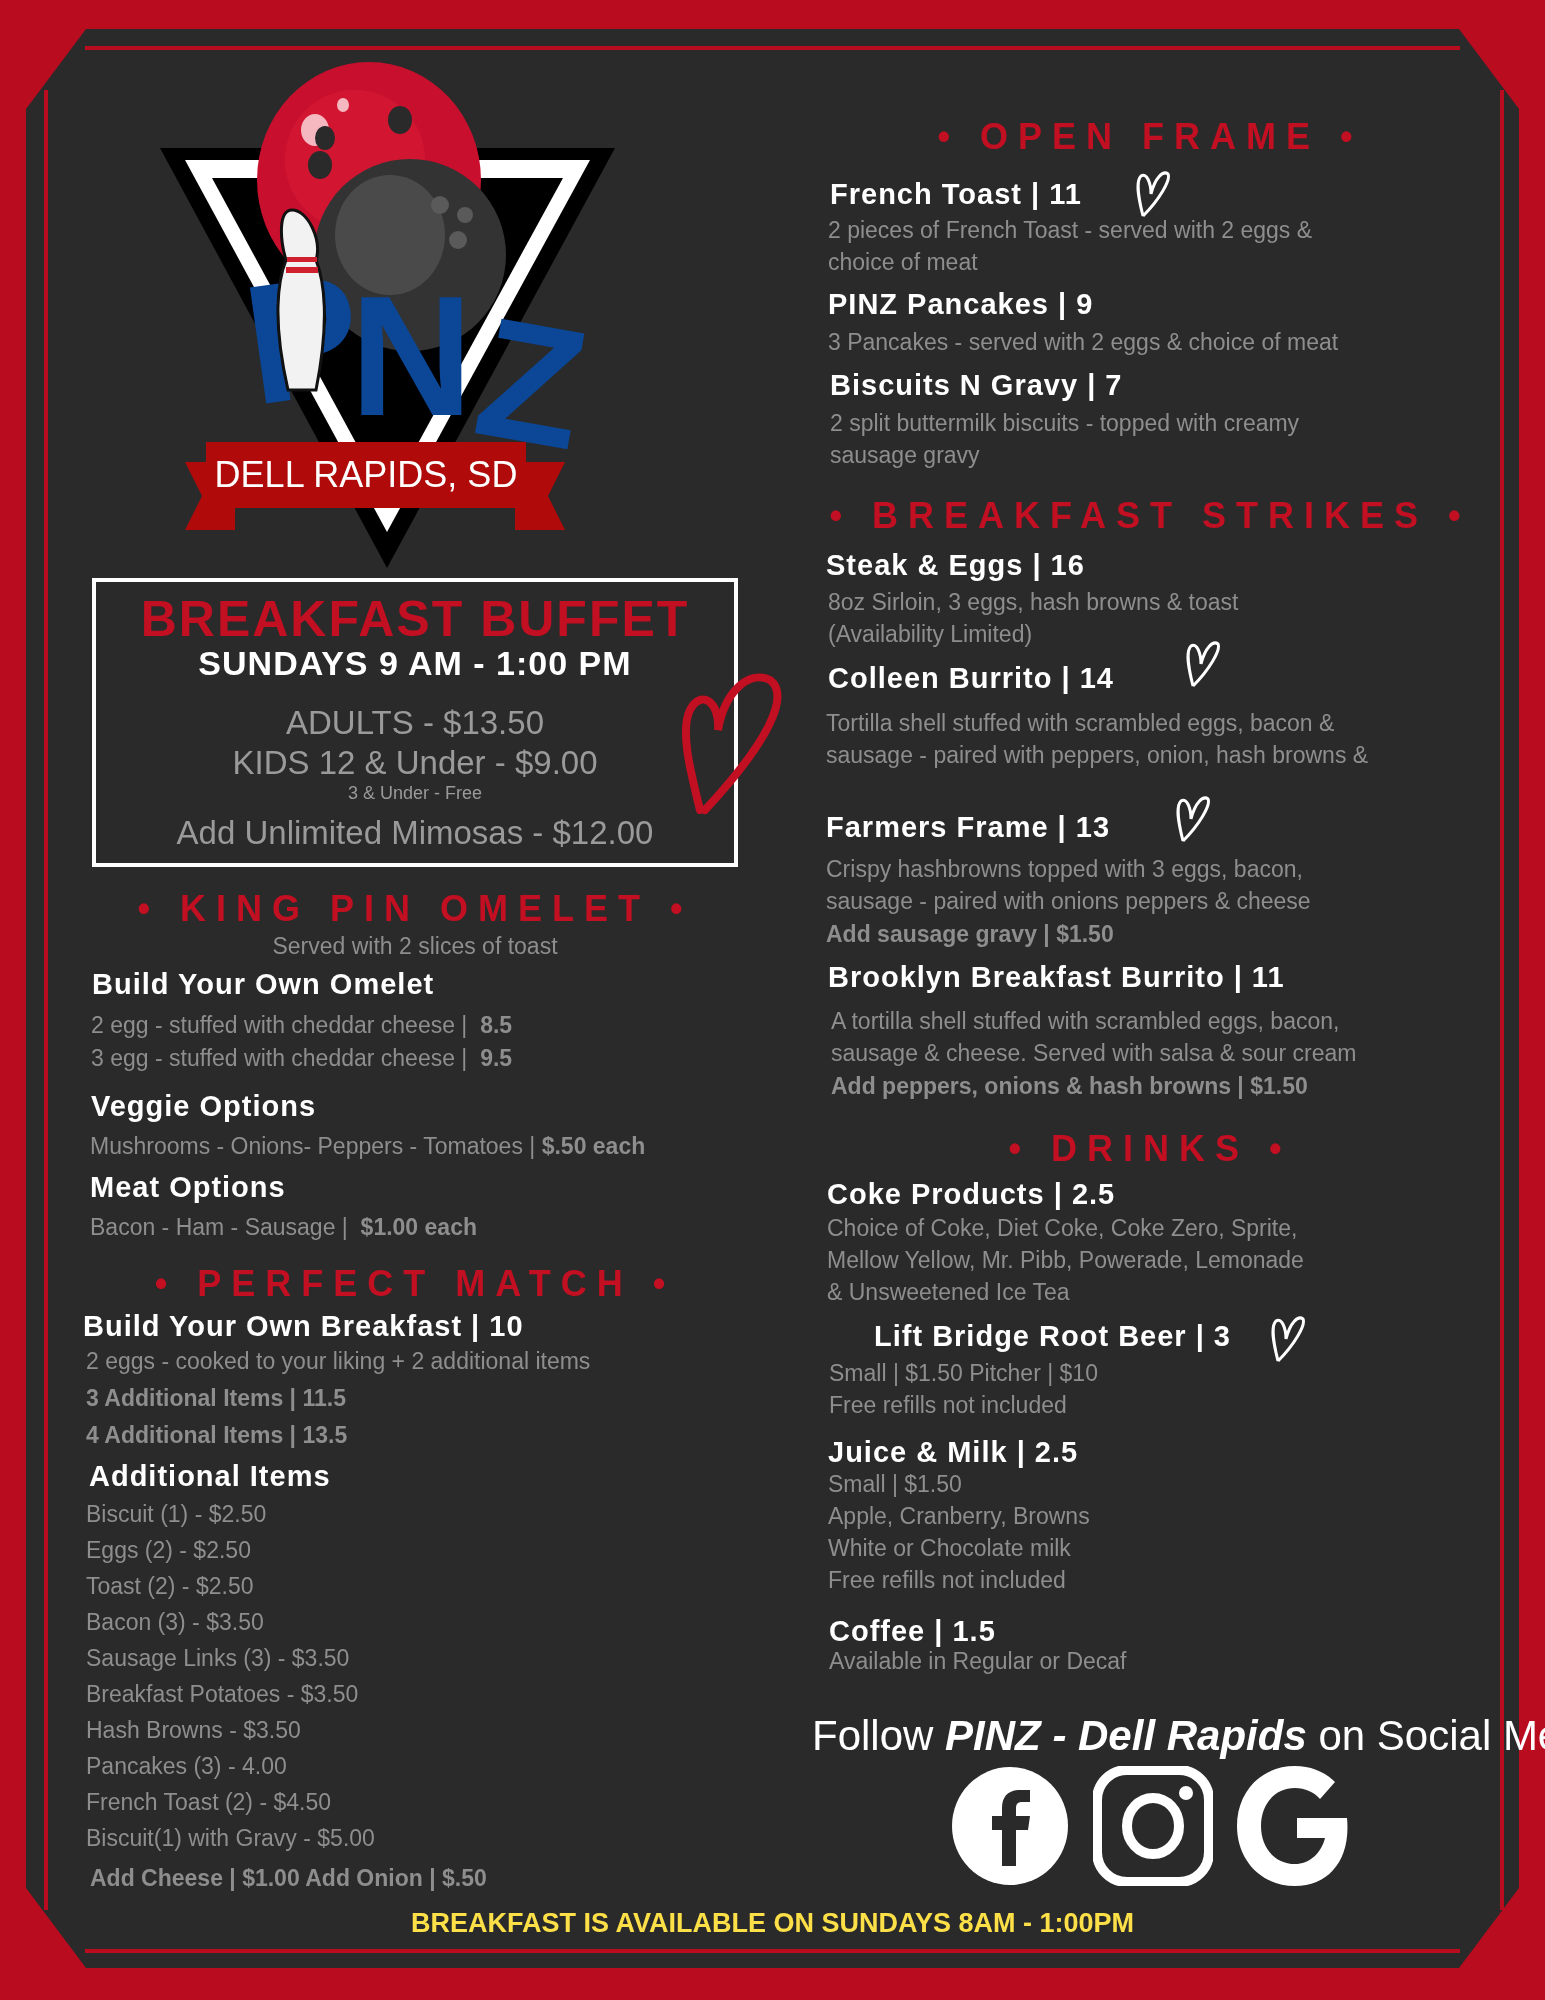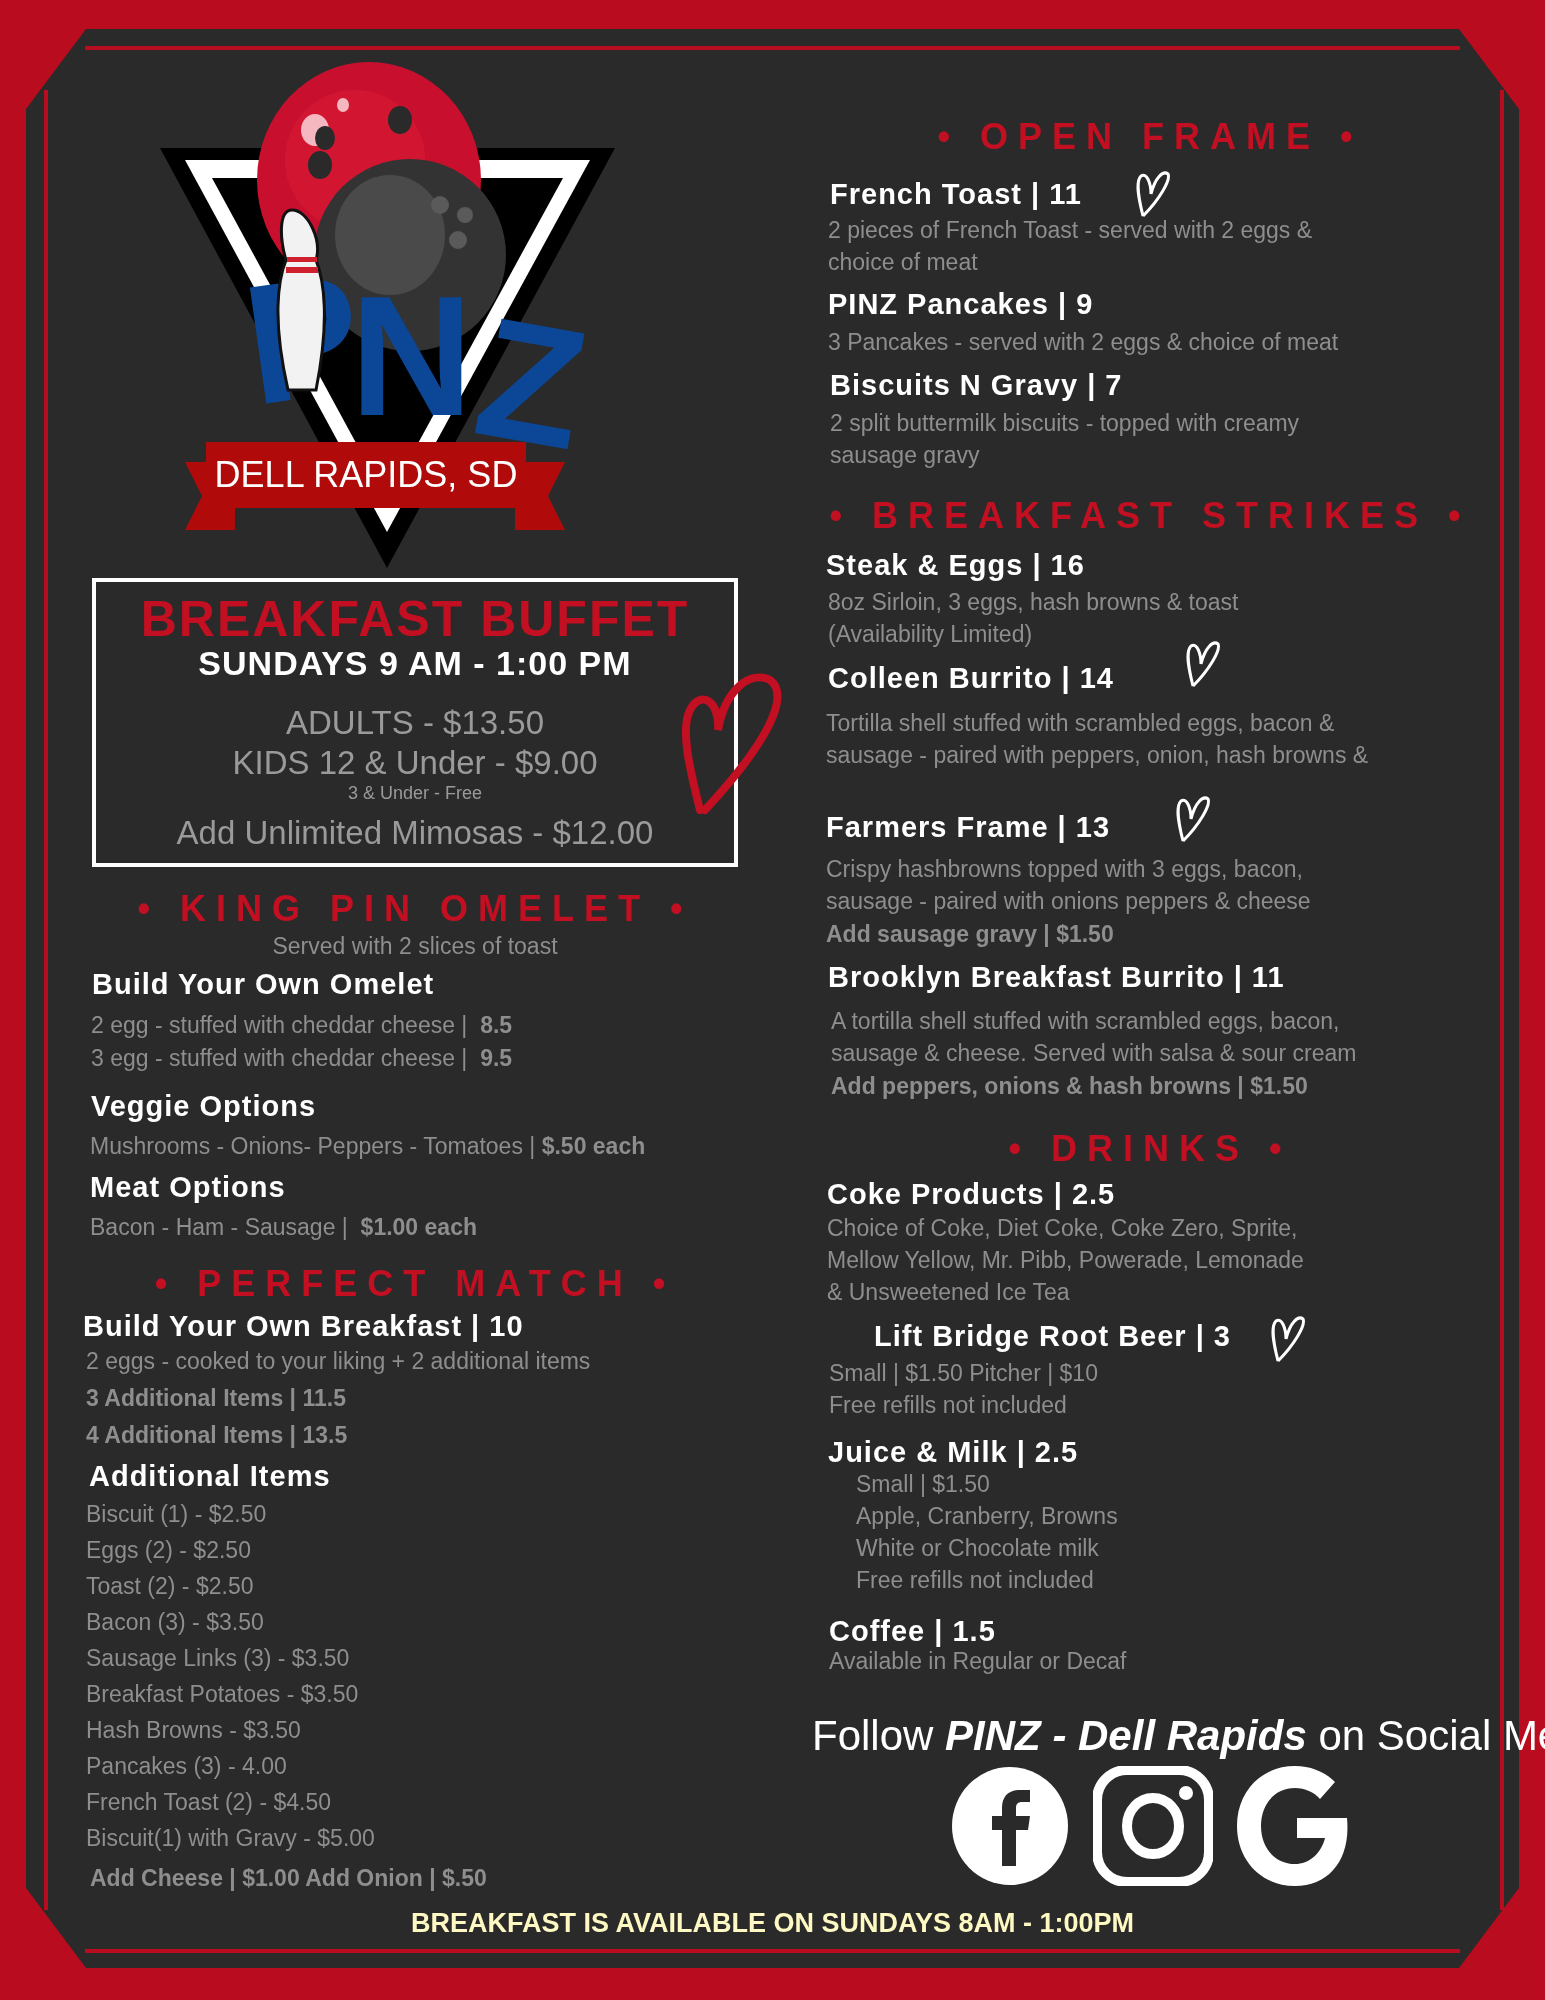--- a/index.html
+++ b/index.html
@@ -185,21 +185,21 @@
 </div>
 <div class="item-title" style="left:827px; top:1320px;margin-left:47px;">Lift Bridge Root Beer  |  3</div>
 <svg class="heart-small" style="left:1270px; top:1315px;" width="36" height="50" viewBox="0 0 36 50">
     <path d="M8,46 C4,30 0,12 6,6 C12,2 16,14 16,24 C20,8 28,0 33,4 C36,10 24,30 8,46" fill="none" stroke="#fff" stroke-width="3"></path>
   </svg>
 <div class="desc" style="left:829px; top:1357px;">
   <div>Small | $1.50  Pitcher | $10</div>
     <div>Free refills not included</div>
 </div>
 <div class="item-title" style="left:828px; top:1436px;">Juice &amp; Milk |  2.5</div>
-<div class="desc" style="left:828px; top:1468px;margin-left:28px;">
+<div class="desc" style="left:828px; top:1468px;">
   <div>Small | $1.50</div>
     <div>Apple, Cranberry, Browns</div>
     <div>White or Chocolate milk</div>
     <div>Free refills not included</div>
 </div>
 <div class="item-title" style="left:829px; top:1615px;">Coffee  |  1.5</div>
 <div class="desc" style="left:829px; top:1645px;">Available in Regular or Decaf</div>
 
 <div class="abs" style="left:812px; top:1712px; color:#fff; font-size:42px; white-space:nowrap;">
   <span>Follow </span><b><i>PINZ - Dell Rapids</i></b><span> on Social Media</span>
@@ -216,13 +216,13 @@
       <ellipse cx="60" cy="60" rx="26" ry="28" fill="none" stroke="#fff" stroke-width="10"></ellipse>
       <circle cx="93" cy="27" r="7" fill="#fff"></circle>
     </svg>
 </div>
 <div class="social-icon" style="left:1235px; top:1766px;">
   <svg width="120" height="120" viewBox="0 0 120 120">
       <path d="M110,52 H62 V72 H90 C86,88 74,98 60,98 C40,98 26,82 26,60 C26,38 40,22 60,22 C70,22 79,26 85,33 L100,16 C90,6 76,0 60,0 C26,0 2,26 2,60 C2,94 26,120 60,120 C94,120 116,94 112,52 Z" fill="#fff"></path>
     </svg>
 </div>
 
-<div class="abs" style="left:0; top:1908px; width:1545px; text-align:center; color:#fef9c3; font-size:27px; font-weight:bold;">BREAKFAST IS AVAILABLE ON SUNDAYS 8AM - 1:00PM</div>
+<div class="abs" style="left:0; top:1908px; width:1545px; text-align:center; color:#fde047; font-size:27px; font-weight:bold;">BREAKFAST IS AVAILABLE ON SUNDAYS 8AM - 1:00PM</div>
 
 </body></html>

